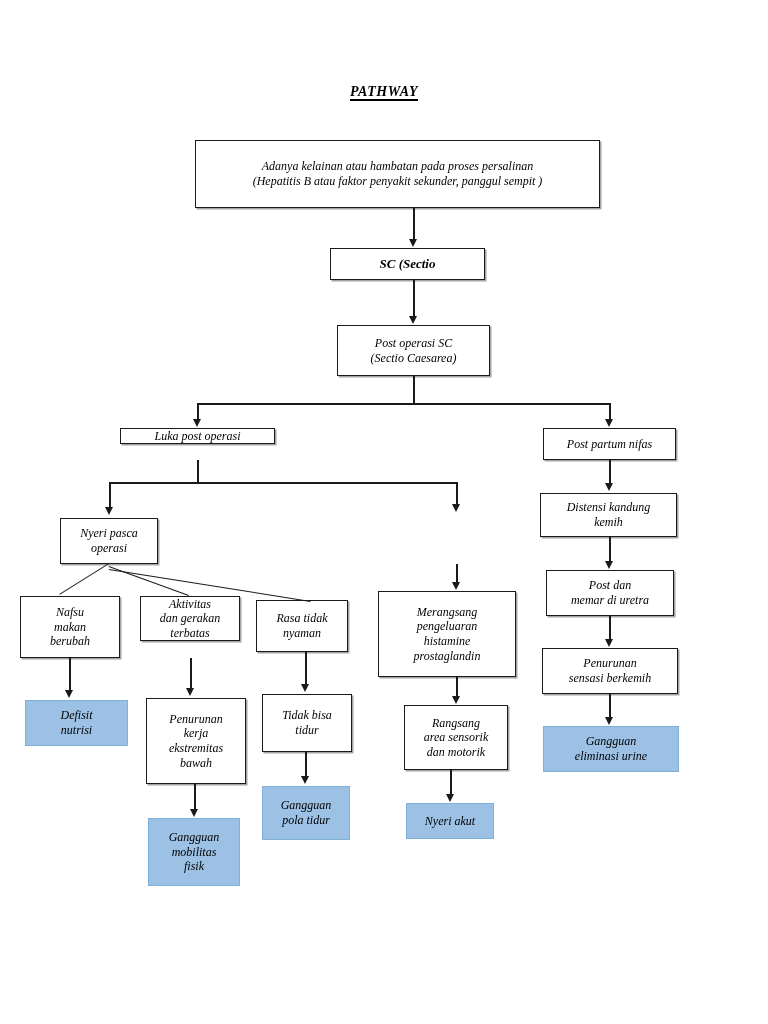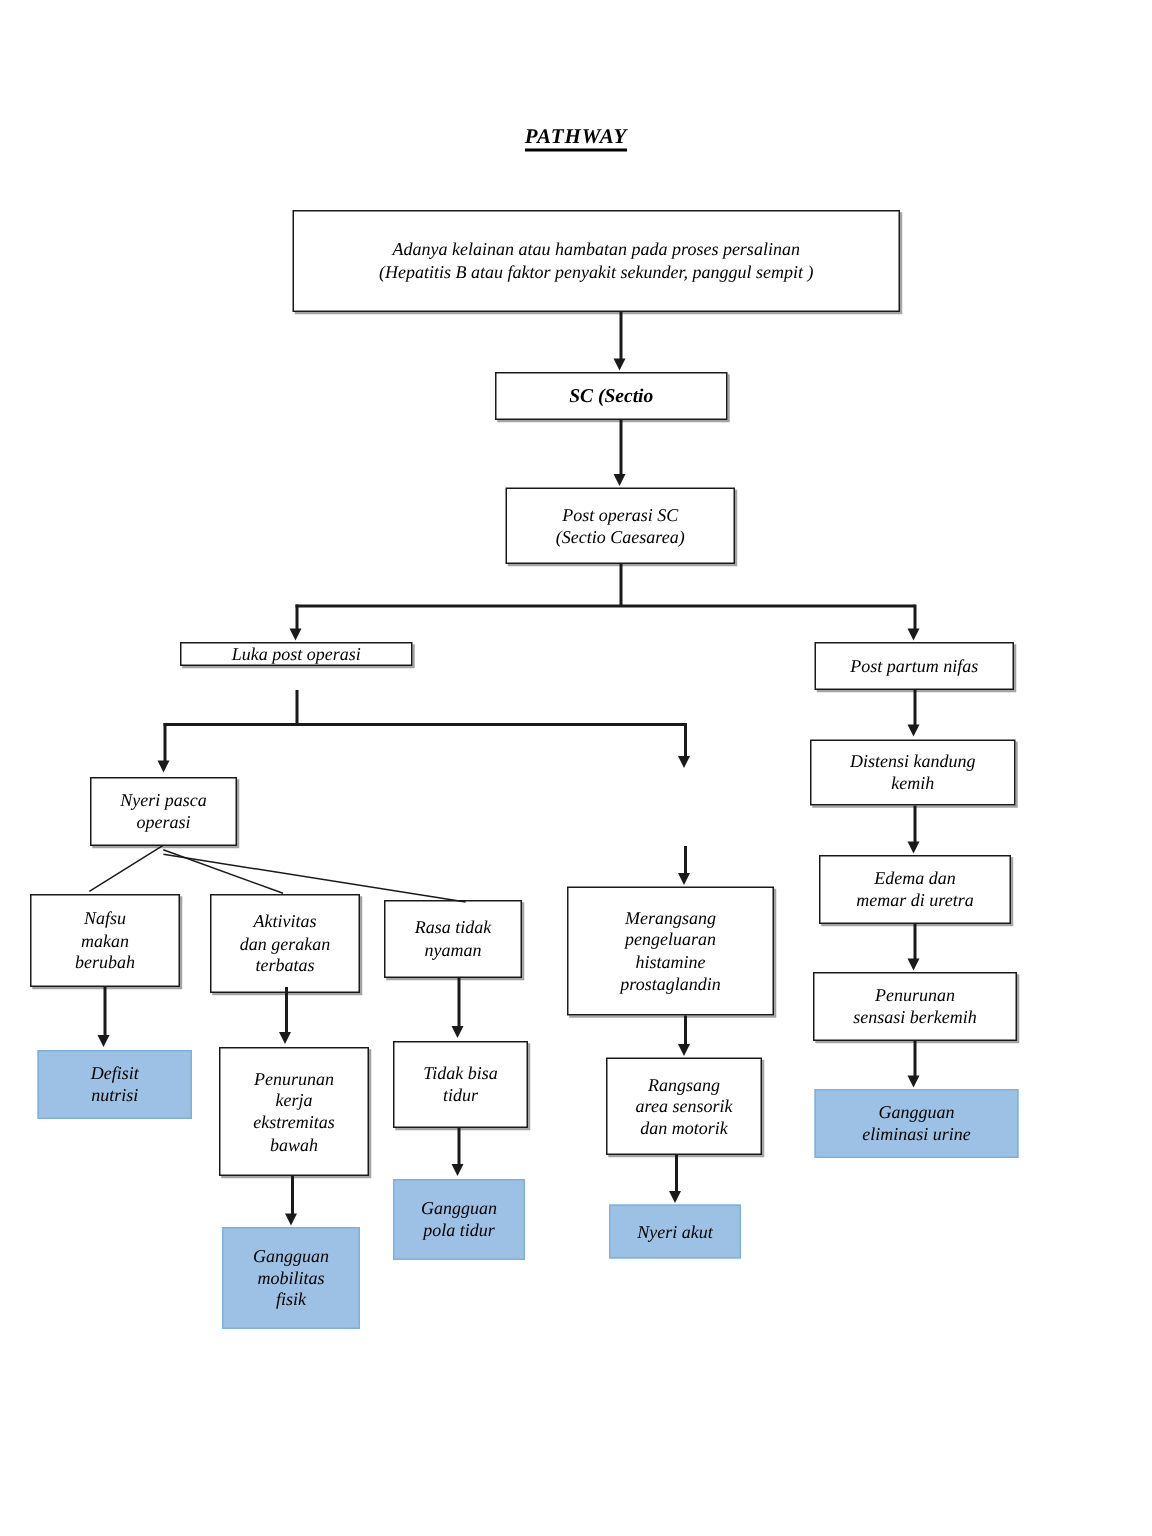--- a/index.html
+++ b/index.html
@@ -94,33 +94,33 @@
 operasi</div>
 
 
   <div class="node" style="left:540px;top:493px;width:137px;height:44px;">Distensi kandung
 kemih</div>
 
   <div class="node" style="left:20px;top:596px;width:100px;height:62px;">Nafsu
 makan
 berubah</div>
 
-  <div class="node" style="left:140px;top:596px;width:100px;height:66px;">Aktivitas
+  <div class="node" style="left:140px;top:596px;width:100px;height:45px;">Aktivitas
 dan gerakan
 terbatas</div>
 
   <div class="node" style="left:256px;top:600px;width:92px;height:52px;">Rasa tidak
 nyaman</div>
 
   <div class="node" style="left:378px;top:591px;width:138px;height:86px;">Merangsang
 pengeluaran
 histamine
 prostaglandin</div>
 
-  <div class="node" style="left:546px;top:570px;width:128px;height:46px;">Edema dan
+  <div class="node" style="left:546px;top:570px;width:128px;height:46px;">Post dan
 memar di uretra</div>
 
   <div class="node" style="left:542px;top:648px;width:136px;height:46px;">Penurunan
 sensasi berkemih</div>
 
   <div class="node blue" style="left:25px;top:700px;width:103px;height:46px;">Defisit
 nutrisi</div>
 
   <div class="node" style="left:146px;top:698px;width:100px;height:86px;">Penurunan
 kerja

